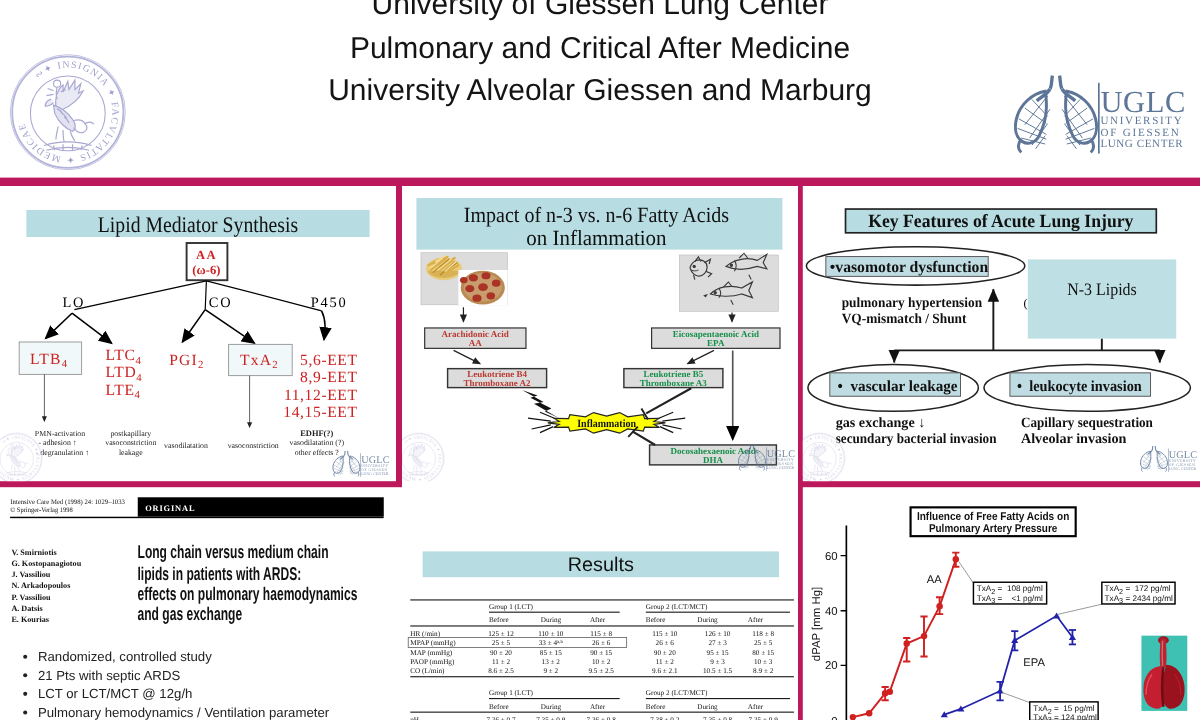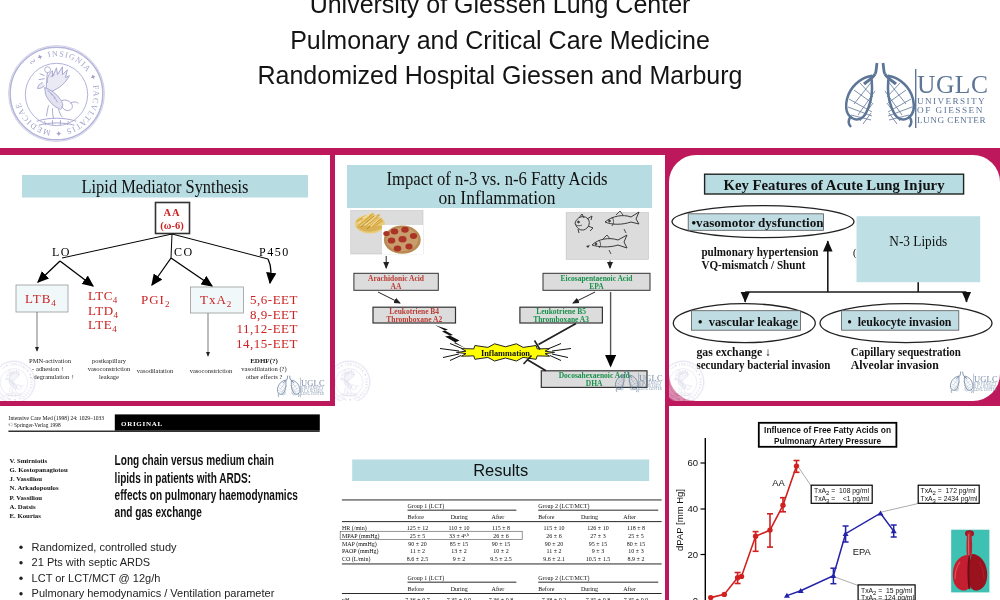--- a/index.html
+++ b/index.html
@@ -72,22 +72,22 @@
         </marker>
       <marker id="ahu" markerUnits="userSpaceOnUse" markerWidth="13" markerHeight="11" refX="10.5" refY="5" orient="auto">
           <path d="M0,0.2 L11,5 L0,9.8 z" fill="#111"></path>
         </marker>
     </defs>
   </svg>
 
   <div class="abs" style="left:0;top:0;width:1000px;height:148px;background:#fff;"></div>
   <div class="abs" style="left:0;top:-13px;width:1000px;text-align:center;font-size:25px;color:#141414;line-height:35.5px;">
     <div>University of Giessen Lung Center</div>
-    <div>Pulmonary and Critical Care Medicine</div>
-    <div>Randomized Hospital Giessen and Marburg</div>
+    <div>Pulmonary and Critical After Medicine</div>
+    <div>University Alveolar Giessen and Marburg</div>
   </div>
   <svg class="abs" style="left:7px;top:44px;" width="99" height="99" viewBox="0 0 100 100">
       <use href="#seal"></use>
     </svg>
   <svg class="abs" style="left:845px;top:61px;" width="148" height="70" viewBox="0 0 148 70">
       <use href="#uglc"></use>
     </svg>
 
   <div class="panel" style="left:0;top:155px;width:330px;height:246px;">
   <svg width="330" height="246" viewBox="0 0 330 246" font-family="Liberation Serif">
@@ -241,21 +241,21 @@
     <line x1="188.5" y1="209" x2="196.5" y2="200.5" stroke="#222" stroke-width="1.6"></line>
     <g opacity="0.5">
           <use href="#seal" transform="translate(-8,205) scale(0.44)"></use>
         </g>
     <g opacity="0.85">
           <use href="#uglc" transform="translate(280,215) scale(0.333)"></use>
         </g>
   </svg>
   </div>
 
-  <div class="panel" style="left:669px;top:155px;width:331px;height:246px;border-radius:27px;">
+  <div class="panel" style="left:669px;top:155px;width:331px;height:246px;">
   <svg width="331" height="246" viewBox="0 0 331 246" font-family="Liberation Serif">
     <rect x="35.6" y="19.2" width="259" height="19.8" fill="#b7dce2" stroke="#222" stroke-width="1.4"></rect>
     <text x="165" y="34.5" font-size="15.5" font-weight="bold" text-anchor="middle" fill="#111" textLength="221" lengthAdjust="spacingAndGlyphs">Key Features of Acute Lung Injury</text>
     <ellipse cx="94" cy="66.6" rx="91" ry="16" fill="none" stroke="#222" stroke-width="1.3"></ellipse>
     <rect x="19.2" y="58.8" width="135.3" height="16.5" fill="#bfdce2" stroke="#555" stroke-width="0.8"></rect>
     <text x="22.5" y="71.5" font-size="13.2" font-weight="bold" fill="#111" textLength="132" lengthAdjust="spacingAndGlyphs">•vasomotor dysfunction</text>
     <text x="32.4" y="101" font-size="11.8" font-weight="bold" fill="#111" textLength="117" lengthAdjust="spacingAndGlyphs">pulmonary hypertension</text>
     <text x="32.4" y="114" font-size="11.8" font-weight="bold" fill="#111" textLength="104" lengthAdjust="spacingAndGlyphs">VQ-mismatch / Shunt</text>
     <rect x="187.5" y="61.2" width="123.7" height="66" fill="#bee0e4"></rect>
     <text x="184" y="101" font-size="10">(</text>

